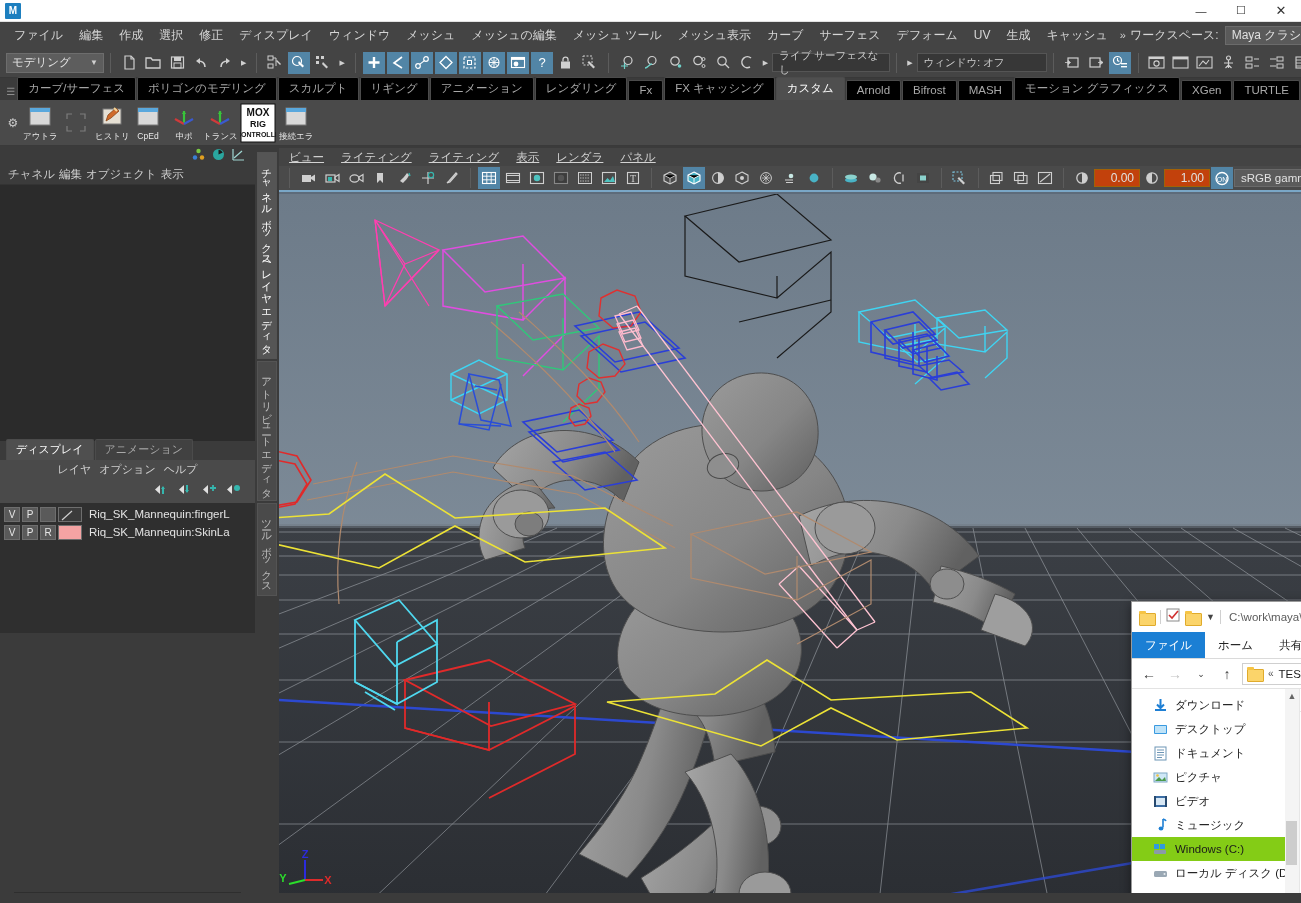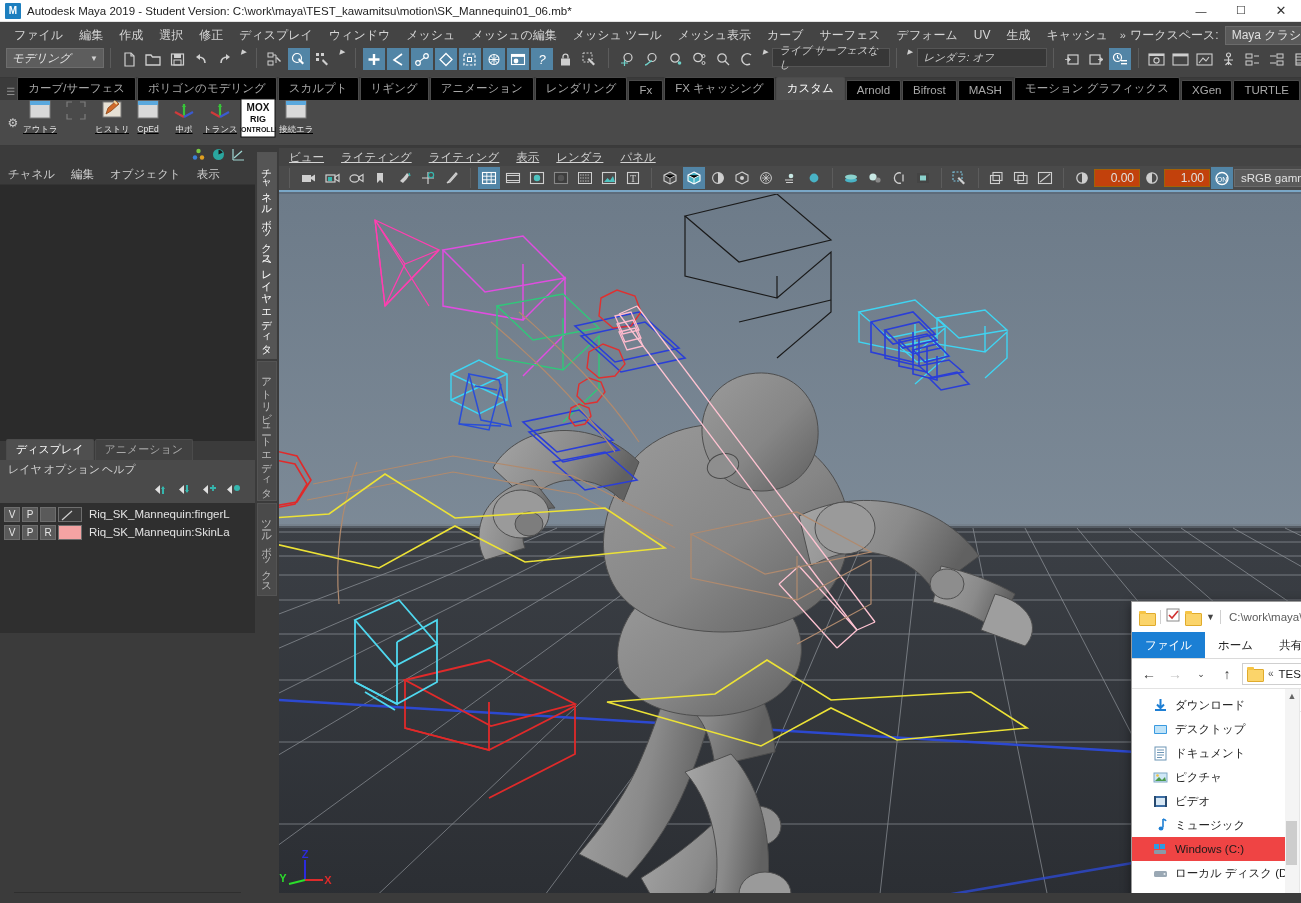--- a/index.html
+++ b/index.html
@@ -24,22 +24,22 @@
   #menubar .mi{ color:#d6d6d6; font-size:12px; padding:3px 8px; white-space:nowrap; }
   #ws-area{ margin-left:auto; display:flex; align-items:center; padding-right:4px; }
   #ws-area .chev{ color:#cfcfcf; font-size:11px; padding:0 4px; }
   #ws-area .lbl{ color:#d6d6d6; font-size:12px; padding-right:6px; white-space:nowrap; }
   #ws-combo{ width:290px; height:19px; background:#5a5a5a; border:1px solid #6b6b6b;
              display:flex; align-items:center; }
   #ws-combo .val{ color:#e0e0e0; font-size:12px; padding-left:6px; flex:1;
                   white-space:nowrap; overflow:hidden; }
 
   
-  #statusline{ height:30px; background:#444444; display:flex; align-items:flex-start;
-               padding-left:6px; border-bottom:1px solid #383838;font-style:italic; }
+  #statusline{ height:30px; background:#444444; display:flex; align-items:center;
+               padding-left:6px; border-bottom:1px solid #383838; }
   #mode-combo{ width:98px; height:20px; background:#5d5d5d; border:1px solid #6d6d6d;
                display:flex; align-items:center; flex:none; }
   #mode-combo .val{ color:#e4e4e4; font-size:11.5px; padding-left:5px; flex:1; }
   #mode-combo .arrow{ width:18px; text-align:center; color:#d0d0d0; font-size:8px; }
   .sep{ width:1px; height:20px; background:#5c5c5c; margin:0 6px; flex:none; }
   .tbtn{ width:22px; height:22px; margin:0 1px; display:flex; align-items:center;
          justify-content:center; flex:none; }
   .tbtn.on{ background:#5285a6; }
   .tbtn svg{ display:block; }
   .tfield{ height:19px; background:#373737; border:1px solid #555; color:#cfcfcf;
@@ -52,43 +52,43 @@
   #shelf-tabs .grip{ width:14px; height:18px; display:flex; align-items:center;
                      justify-content:center; color:#8e8e8e; font-size:10px; }
   .shtab{ padding:3px 10px 4px 10px; font-size:11.5px; color:#a9a9a9;
           background:#000000; border:1px solid #4b4b4b; border-bottom:none;
           margin-right:1px; white-space:nowrap; border-radius:2px 2px 0 0;}
   .shtab.active{ background:#4f4f4f; color:#ffffff; }
   #shelf-body{ height:46px; background:#4a4a4a; display:flex; align-items:center;
                padding-left:4px; border-bottom:1px solid #3a3a3a;}
   #shelf-body .gear{ width:18px; text-align:center; color:#c9c9c9; font-size:12px; flex:none;}
   .shitem{ width:34px; height:50px; margin:0 1px; display:flex; flex-direction:column;
-           align-items:center; justify-content:flex-start; flex:none;text-decoration:underline; }
+           align-items:center; justify-content:center; flex:none; }
   .shicon{ width:28px; height:26px; position:relative; }
   .shlabel{ font-size:8.5px; color:#e8e8e8; line-height:10px; white-space:nowrap;
             overflow:hidden; max-width:34px; text-align:center; }
 
   
   #main{ position:absolute; top:148px; left:0; width:1301px; height:755px; display:flex; }
 
   
   #leftcol{ width:255px; height:755px; background:#3b3b3b; display:flex; flex-direction:column; }
   #cb-iconrow{ height:16px; display:flex; justify-content:flex-end; align-items:center;
                padding-right:10px; gap:7px; }
-  #cb-menu{ height:20px; display:flex; align-items:center; padding-left:8px; gap:16px; }
+  #cb-menu{ height:20px; display:flex; align-items:center; padding-left:8px; gap:4px; }
   #cb-menu span{ color:#cfcfcf; font-size:11.5px; }
   #cb-body{ flex:1; background:#2b2b2b; border-top:1px solid #333; }
   #layer-tabs{ height:19px; background:#3b3b3b; display:flex; align-items:flex-end;
                padding-left:6px; }
   .ltab{ padding:2px 9px 3px 9px; font-size:11px; color:#a8a8a8; background:#414141;
          border:1px solid #4b4b4b; border-bottom:none; margin-right:1px;
          border-radius:2px 2px 0 0;}
   .ltab.active{ background:#4f4f4f; color:#ffffff; }
-  #layer-menu{ height:19px; display:flex; align-items:center; padding-left:8px; gap:2px;
-               background:#4a4a4a; }
+  #layer-menu{ height:19px; display:flex; align-items:center; padding-left:0; gap:8px;
+               background:#4a4a4a;justify-content:center; }
   #layer-menu span{ color:#cfcfcf; font-size:11px; }
   #layer-btnrow{ height:24px; background:#4a4a4a; display:flex; align-items:center;
                  justify-content:flex-end; padding-right:14px; gap:9px; }
   #layer-list{ flex:0 0 130px; background:#2f2f2f; padding-top:2px; }
   .lrow{ height:18px; display:flex; align-items:center; padding-left:4px; gap:2px; }
   .lbox{ width:16px; height:15px; background:#5a5a5a; border:1px solid #6e6e6e;
          color:#e6e6e6; font-size:10px; display:flex; align-items:center;
          justify-content:center; }
   .lbox.empty{ color:transparent; }
   .lswatch{ width:24px; height:15px; border:1px solid #6e6e6e; }
@@ -148,21 +148,21 @@
   .navbtn.dim{ color:#c2c2c2; }
   #crumb{ flex:1; height:22px; border:1px solid #cfcfcf; display:flex; align-items:center;
           gap:5px; padding:0 4px; background:#fff; }
   #crumb .t{ font-size:11.5px; color:#1b1b1b; white-space:nowrap; }
   #crumb .sepchar{ font-size:10px; color:#555; }
   #ex-body{ flex:1; display:flex; overflow:hidden; }
   #ex-tree{ width:168px; border-right:1px solid #e6e6e6; position:relative;
             padding-top:4px; }
   .tnode{ height:24px; display:flex; align-items:center; padding-left:20px; gap:7px;
           font-size:11.5px; color:#1b1b1b; white-space:nowrap; }
-  .tnode.sel{ background:#ef4444; }
+  .tnode.sel{ background:#84cc16; }
   .tico{ width:16px; height:16px; flex:none; display:flex; align-items:center;
          justify-content:center; }
   #tree-sb{ position:absolute; right:0; top:0; width:14px; height:100%; background:#f4f4f4;
             display:flex; flex-direction:column; align-items:center; }
   #tree-sb .ar{ font-size:9px; color:#666; height:14px; line-height:14px; }
   #tree-sb .tr{ flex:1; width:14px; background:#f4f4f4; position:relative; }
   #tree-sb .th{ position:absolute; left:1px; top:118px; width:11px; height:44px;
                 background:#cdcdcd; }
   #ex-files{ flex:1; position:relative; }
   #col-header{ height:23px; border-bottom:1px solid #e6e6e6; display:flex;
@@ -172,21 +172,20 @@
 
   
   #bottomstrip{ position:absolute; left:0; bottom:0; width:1301px; height:10px;
                 background:#3b3b3b; }
 </style>
 </head>
 <body>
 
 <div id="titlebar">
   <div id="app-icon">M</div>
-  <div id="title-text">Autodesk Maya 2019 - Student Version: C:\work\maya\TEST_kawamitsu\motion\SK_Mannequin01_06.mb*</div>
   <div id="win-btns">
     <div>—</div>
     <div>☐</div>
     <div>✕</div>
   </div>
 </div>
 
 <div id="menubar">
   <div class="mi">ファイル</div>
   <div class="mi">編集</div>
@@ -374,21 +373,21 @@
   </div>
   <div class="tbtn">
     <svg width="16" height="15" viewBox="0 0 16 15">
         <path d="M12 3a5.5 5.5 0 10-1 9" fill="none" stroke="#cfcfcf" stroke-width="1.5"></path>
       </svg>
   </div>
   <div class="tinyarrow">▶</div>
   <div class="tfield" style="width:118px">ライブ サーフェスなし</div>
   <div class="sep"></div>
   <div class="tinyarrow">▶</div>
-  <div class="tfield" style="width:130px">レンダラ: オフ</div>
+  <div class="tfield" style="width:130px">ウィンドウ: オフ</div>
   <div class="sep"></div>
 
   <div class="tbtn">
     <svg width="16" height="15" viewBox="0 0 16 15">
         <rect x="4" y="3" width="10" height="9" fill="none" stroke="#cfcfcf" stroke-width="1.2"></rect>
         <path d="M1 7.5h5M4 5.5l2.5 2L4 9.5z" fill="#cfcfcf" stroke="#cfcfcf" stroke-width="0.8"></path>
       </svg>
   </div>
   <div class="tbtn">
     <svg width="16" height="15" viewBox="0 0 16 15">

